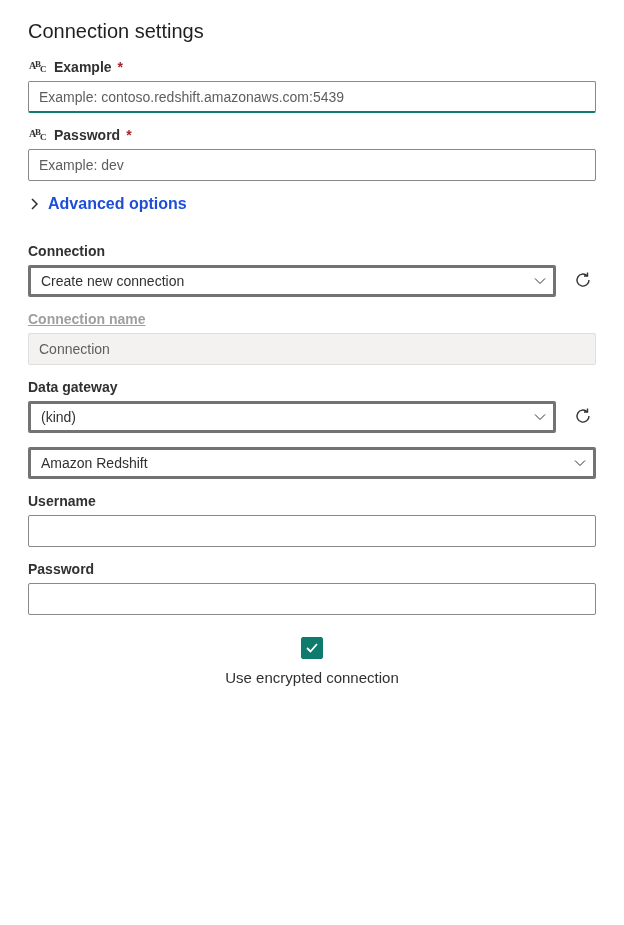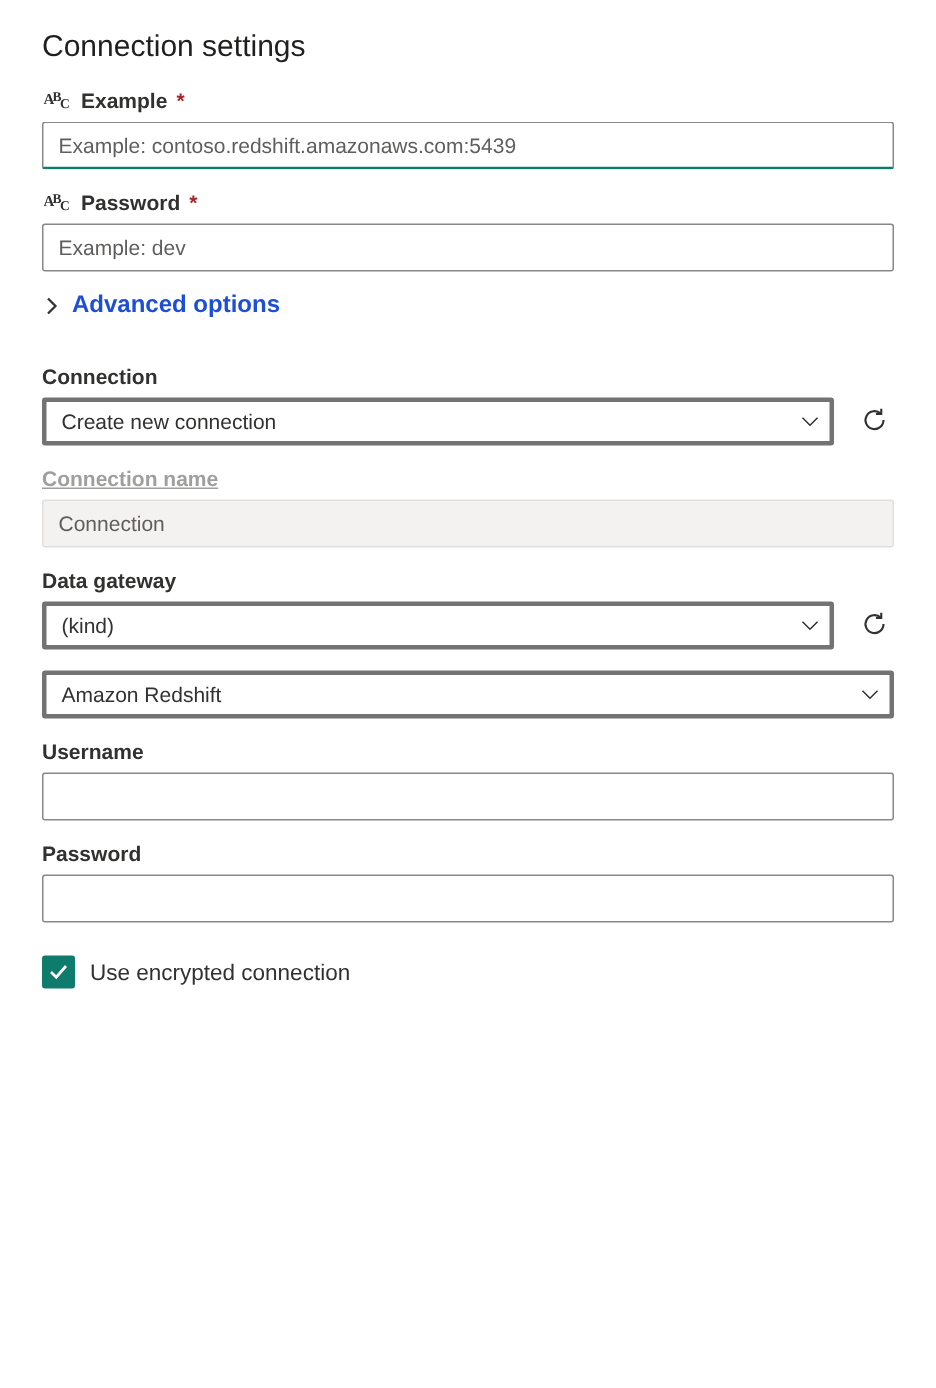--- a/index.html
+++ b/index.html
@@ -130,20 +130,21 @@
     }
     .expander-chevron {
       width: 12px;
       height: 12px;
     }
     .checkbox-row {
       display: flex;
       align-items: center;
       gap: 10px;
       margin-top: 20px;
+      flex-direction: column;
     }
     .checkbox {
       width: 22px;
       height: 22px;
       border-radius: 2px;
       display: flex;
       align-items: center;
       justify-content: center;
       cursor: pointer;
       background: #0f7b6c;

